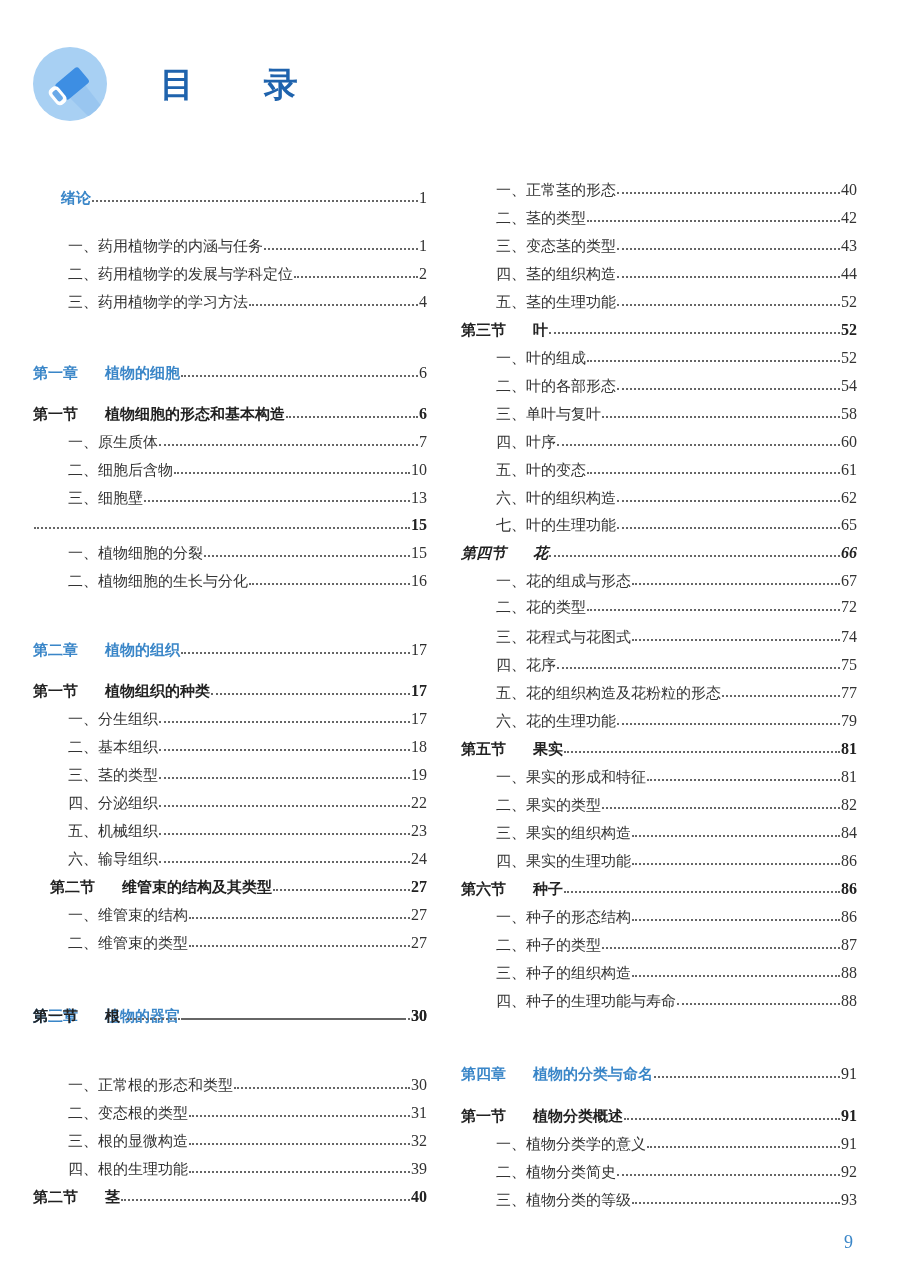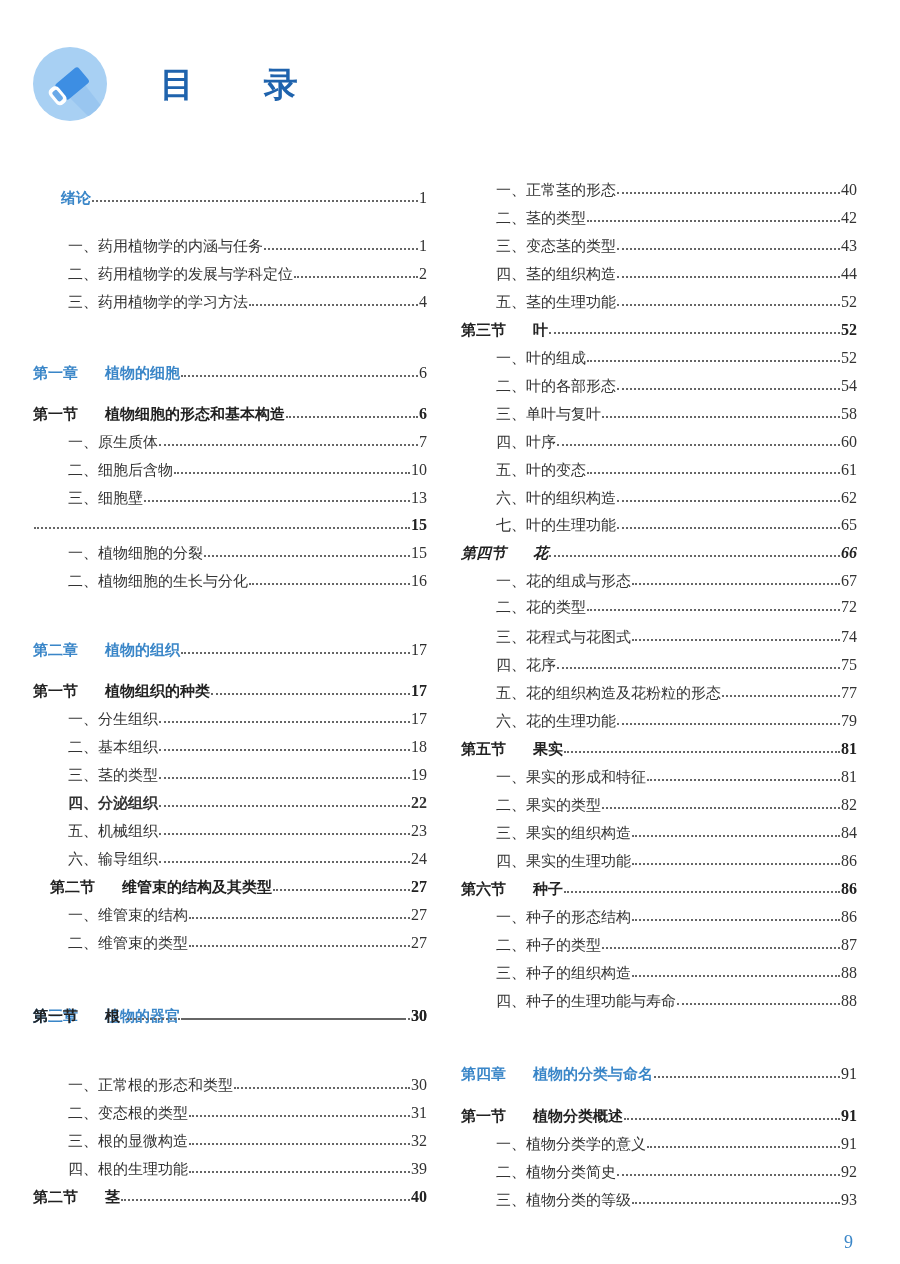--- a/index.html
+++ b/index.html
@@ -133,21 +133,21 @@
     <div class="row item" style="top: 733px;">
       <span class="label"><span>二、基本组织</span></span>
       <span class="leader"></span>
       <span class="page">18</span>
     </div>
     <div class="row item" style="top: 761px;">
       <span class="label"><span>三、茎的类型</span></span>
       <span class="leader"></span>
       <span class="page">19</span>
     </div>
-    <div class="row item" style="top: 789px; font-weight: bold;">
+    <div class="row item" style="top: 789px;">
       <span class="label"><span>四、分泌组织</span></span>
       <span class="leader"></span>
       <span class="page">22</span>
     </div>
     <div class="row item" style="top: 817px;">
       <span class="label"><span>五、机械组织</span></span>
       <span class="leader"></span>
       <span class="page">23</span>
     </div>
     <div class="row item" style="top: 845px;">

